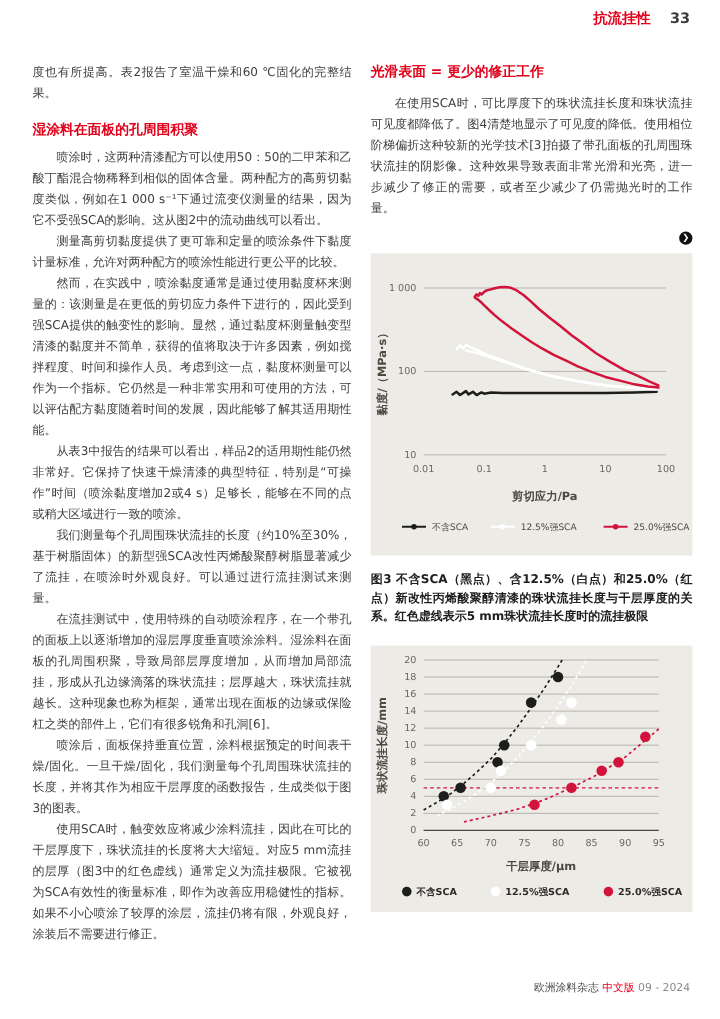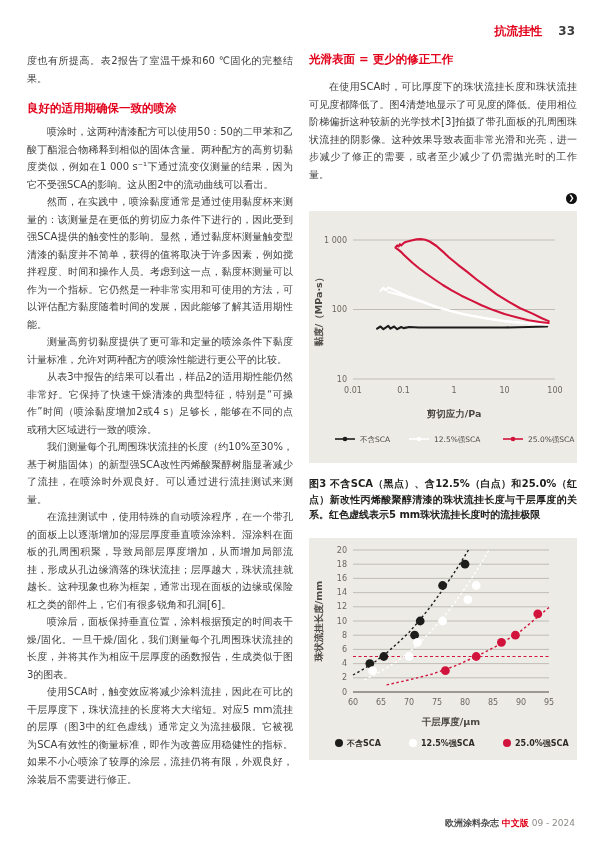--- a/index.html
+++ b/index.html
@@ -1,54 +1,54 @@
 <!DOCTYPE html>
 <html><head>
 <meta charset="utf-8">
 <style>
   html,body{margin:0;padding:0;background:#888;}
   .page{position:relative;width:600px;height:849px;background:#ffffff;overflow:hidden;
         font-family:"DejaVu Sans","Liberation Sans",sans-serif;}
-  .header{position:absolute;top:20px;right:25px;white-space:nowrap;text-align:right;}
+  .header{position:absolute;top:4px;right:25px;white-space:nowrap;text-align:right;}
   .h-title{color:#e2001a;font-weight:bold;font-size:12px;}
   .h-num{color:#3c3c3c;font-size:12px;margin-left:16px;font-weight:bold;}
   .col{position:absolute;top:52px;}
   .col-left{left:27px;width:266px;}
   .col-right{left:309px;width:268px;}
   p.body{font-size:10px;line-height:17.5px;text-align:justify;color:#3d3d3d;margin:0;text-indent:2em;}
   p.noindent{text-indent:0;}
   h2.sec{color:#e2001a;font-size:11.5px;margin:14px 0 7px 0;font-weight:bold;}
   h2.first{margin-top:0;margin-bottom:11px;}
   .arrow-row{text-align:right;height:13px;margin-top:2px;}
   .arrow{display:inline-block;width:11px;height:11px;border-radius:50%;background:#101010;color:#fff;
          font-size:7px;line-height:11px;text-align:center;cursor:pointer;}
   p.caption{font-size:10px;line-height:15.5px;font-weight:bold;color:#1f1e1c;margin:13px 0 0 0;text-align:justify;}
   .chartbox{width:268px;height:252px;background:#edebe6;margin-top:13px;}
   .chartbox3{height:222px;margin-top:15px;}
   .footer{position:absolute;top:817px;right:25px;font-size:9px;white-space:nowrap;}
-  .f-j{font-weight:bold;color:#4a4a4a;}
-  .f-e{font-weight:bold;color:#e2001a;}
+  .f-j{font-weight:normal;color:#4a4a4a;}
+  .f-e{font-weight:normal;color:#e2001a;}
   .f-i{color:#8d8a86;}
   svg text{font-family:"DejaVu Sans","Liberation Sans",sans-serif;}
 </style>
 </head>
 <body>
 
 <div class="page">
 
   <div class="header">
     <span class="h-title">抗流挂性</span><span class="h-num">33</span>
   </div>
 
   <div class="col col-left">
     <p class="body noindent">度也有所提高。表2报告了室温干燥和60 ℃固化的完整结果。</p>
-    <h2 class="sec">良好的适用期确保一致的喷涂</h2>
+    <h2 class="sec">湿涂料在面板的孔周围积聚</h2>
     <p class="body">喷涂时，这两种清漆配方可以使用50：50的二甲苯和乙酸丁酯混合物稀释到相似的固体含量。两种配方的高剪切黏度类似，例如在1 000 s⁻¹下通过流变仪测量的结果，因为它不受强SCA的影响。这从图2中的流动曲线可以看出。</p>
+    <p class="body">测量高剪切黏度提供了更可靠和定量的喷涂条件下黏度计量标准，允许对两种配方的喷涂性能进行更公平的比较。</p>
     <p class="body">然而，在实践中，喷涂黏度通常是通过使用黏度杯来测量的：该测量是在更低的剪切应力条件下进行的，因此受到强SCA提供的触变性的影响。显然，通过黏度杯测量触变型清漆的黏度并不简单，获得的值将取决于许多因素，例如搅拌程度、时间和操作人员。考虑到这一点，黏度杯测量可以作为一个指标。它仍然是一种非常实用和可使用的方法，可以评估配方黏度随着时间的发展，因此能够了解其适用期性能。</p>
-    <p class="body">测量高剪切黏度提供了更可靠和定量的喷涂条件下黏度计量标准，允许对两种配方的喷涂性能进行更公平的比较。</p>
     <p class="body">从表3中报告的结果可以看出，样品2的适用期性能仍然非常好。它保持了快速干燥清漆的典型特征，特别是“可操作”时间（喷涂黏度增加2或4 s）足够长，能够在不同的点或稍大区域进行一致的喷涂。</p>
     <p class="body">我们测量每个孔周围珠状流挂的长度（约10%至30%，基于树脂固体）的新型强SCA改性丙烯酸聚醇树脂显著减少了流挂，在喷涂时外观良好。可以通过进行流挂测试来测量。</p>
     <p class="body">在流挂测试中，使用特殊的自动喷涂程序，在一个带孔的面板上以逐渐增加的湿层厚度垂直喷涂涂料。湿涂料在面板的孔周围积聚，导致局部层厚度增加，从而增加局部流挂，形成从孔边缘滴落的珠状流挂；层厚越大，珠状流挂就越长。这种现象也称为框架，通常出现在面板的边缘或保险杠之类的部件上，它们有很多锐角和孔洞[6]。</p>
     <p class="body">喷涂后，面板保持垂直位置，涂料根据预定的时间表干燥/固化。一旦干燥/固化，我们测量每个孔周围珠状流挂的长度，并将其作为相应干层厚度的函数报告，生成类似于图3的图表。</p>
     <p class="body">使用SCA时，触变效应将减少涂料流挂，因此在可比的干层厚度下，珠状流挂的长度将大大缩短。对应5 mm流挂的层厚（图3中的红色虚线）通常定义为流挂极限。它被视为SCA有效性的衡量标准，即作为改善应用稳健性的指标。如果不小心喷涂了较厚的涂层，流挂仍将有限，外观良好，涂装后不需要进行修正。</p>
   </div>
 
   <div class="col col-right">
     <h2 class="sec first">光滑表面 = 更少的修正工作</h2>
     <p class="body">在使用SCA时，可比厚度下的珠状流挂长度和珠状流挂可见度都降低了。图4清楚地显示了可见度的降低。使用相位阶梯偏折这种较新的光学技术[3]拍摄了带孔面板的孔周围珠状流挂的阴影像。这种效果导致表面非常光滑和光亮，进一步减少了修正的需要，或者至少减少了仍需抛光时的工作量。</p>

